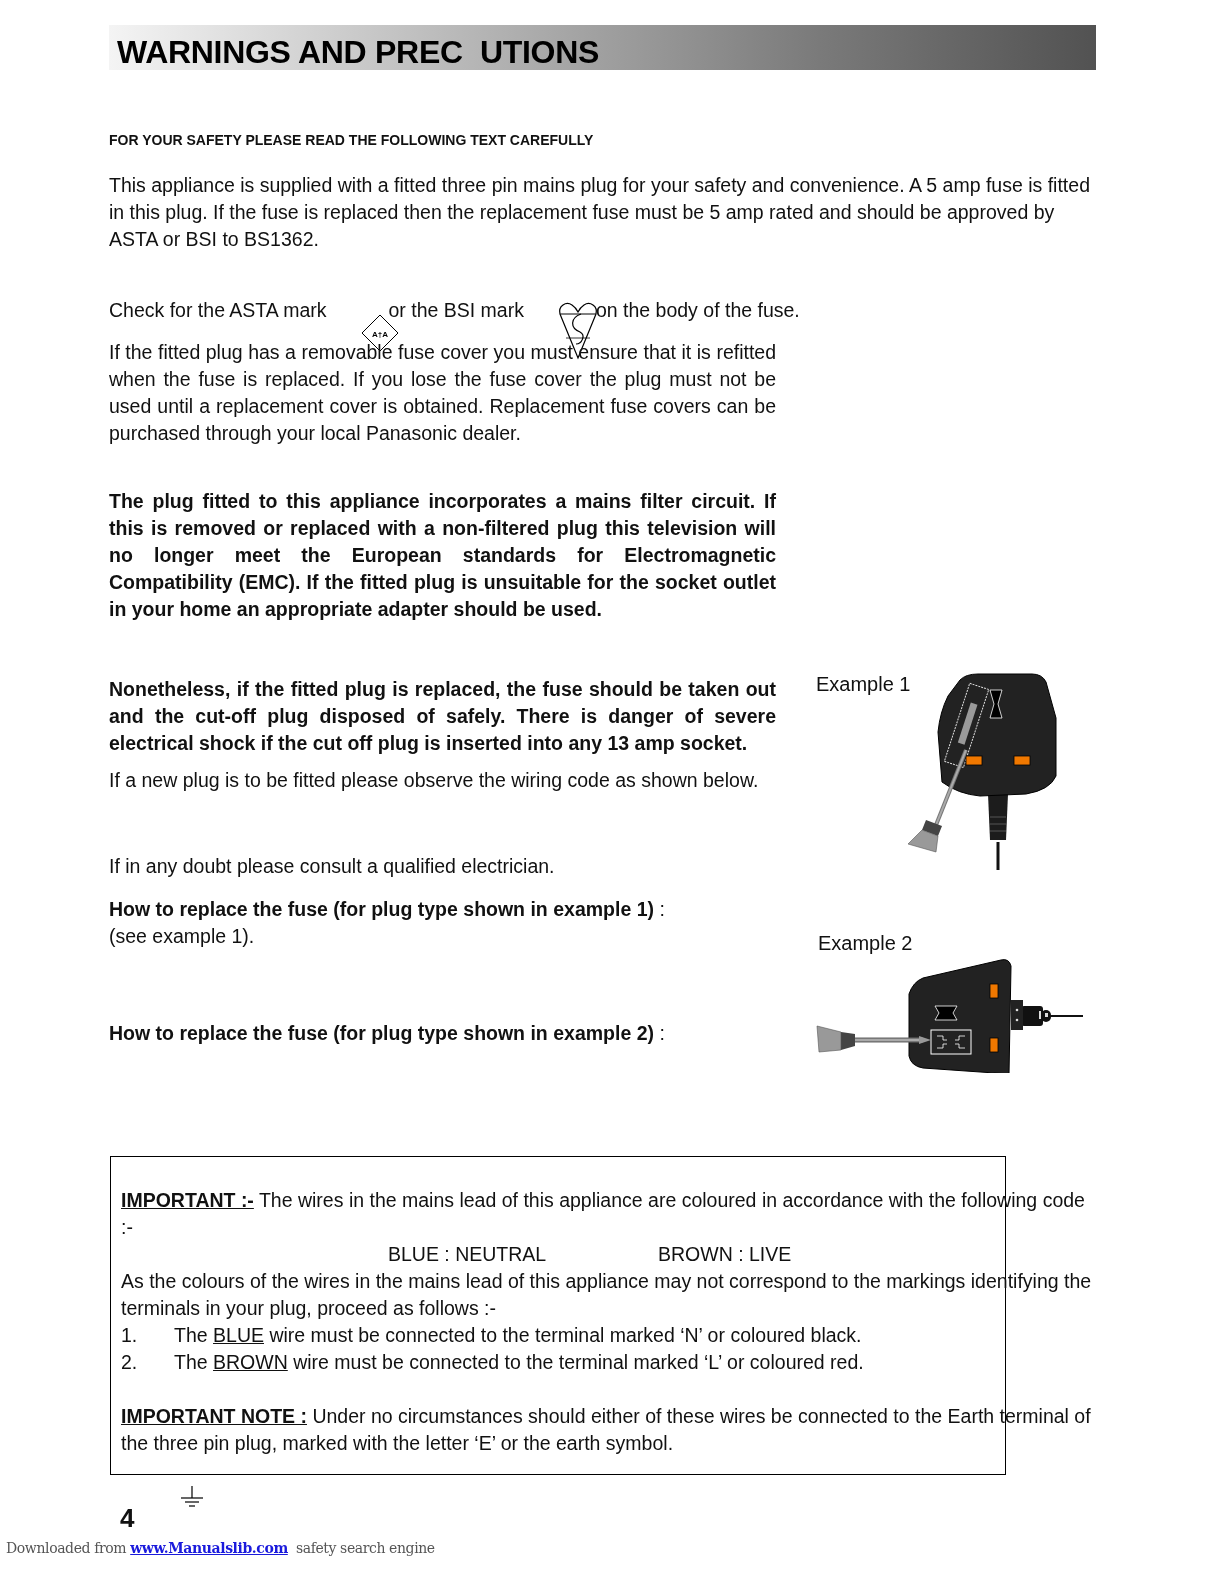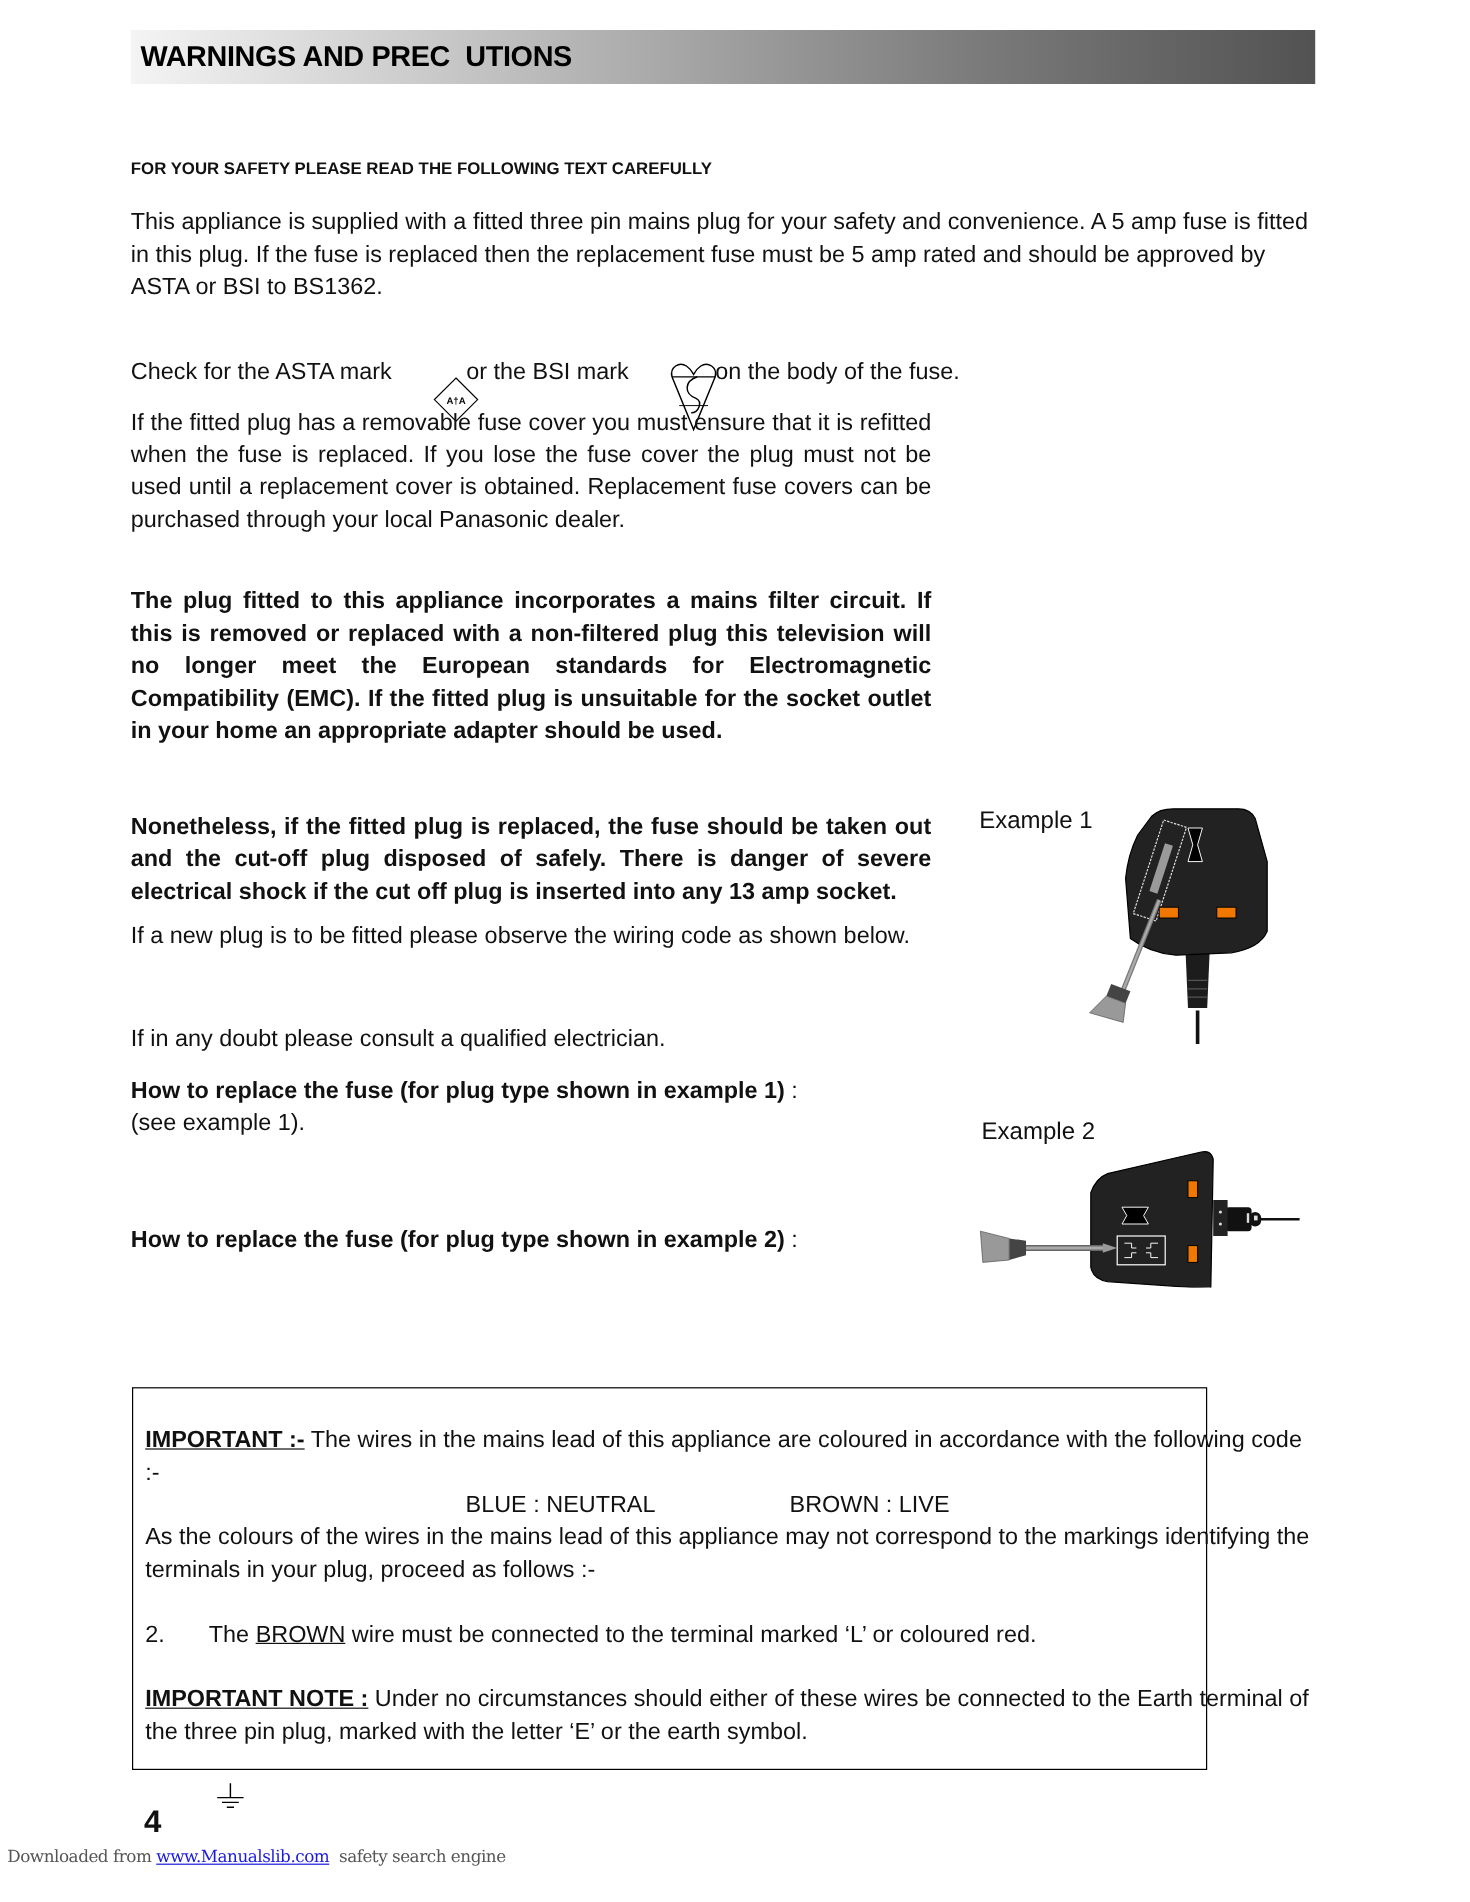--- a/index.html
+++ b/index.html
@@ -6,21 +6,21 @@
   body {
     width: 1225px; height: 1585px; position: relative; overflow: hidden;
     font-family: "Liberation Sans", sans-serif; color: #111;
   }
   .header-bar {
     position: absolute; left: 109px; top: 25px; width: 987px; height: 45px;
     background: linear-gradient(to right, #f4f4f4 0%, #d6d6d6 18%, #a8a8a8 45%, #7a7a7a 72%, #525252 100%);
   }
   .header-title {
     position: absolute; left: 8px; top: 9px;
-    font-size: 24px; font-weight: bold; letter-spacing: -0.3px; color: #000;
+    font-size: 32px; font-weight: bold; letter-spacing: -0.3px; color: #000;
     white-space: pre;
   }
   .abs { position: absolute; }
   .p { font-size: 19.5px; line-height: 27px; }
   .b { font-weight: bold; }
   .just { text-align: justify; }
   .col { left: 109px; width: 667px; }
   .h-safety { left: 109px; top: 132px; font-size: 14px; font-weight: bold; }
   .intro { left: 109px; top: 172px; width: 990px; }
   .checkline { left: 109px; top: 283px; font-size: 19.5px; display: flex; align-items: center; white-space: pre; }
@@ -28,21 +28,21 @@
   .icon-bsi { display: inline-block; width: 44px; height: 60px; margin: -6px 18px 0 10px; }
   .figure-label { font-size: 20px; }
   .important-box {
     position: absolute; left: 110px; top: 1156px; width: 896px; height: 319px;
     border: 1.5px solid #000; box-sizing: border-box;
   }
   .ibox-text { position: absolute; left: 10px; font-size: 19.5px; line-height: 27px; white-space: pre-wrap; }
   .u { text-decoration: underline; }
   .page-num { left: 120px; top: 1503px; font-size: 26px; font-weight: bold; }
   .footer { left: 6px; top: 1540px; font-family: "DejaVu Serif", "Liberation Serif", serif; font-size: 14px; color: #555; letter-spacing: -0.4px; }
-  .footer a { color: #1a1adc; text-decoration: underline; }
+  .footer a { color: #1a1adc; text-decoration: underline; font-weight: bold; }
 </style>
 </head>
 <body>
 
 <div class="header-bar">
   <div class="header-title">WARNINGS AND PREC  UTIONS</div>
 </div>
 
 <div class="abs h-safety">FOR YOUR SAFETY PLEASE READ THE FOLLOWING TEXT CAREFULLY</div>
 <div class="abs p intro">This appliance is supplied with a fitted three pin mains plug for your safety and convenience. A 5 amp fuse is fitted in this plug. If the fuse is replaced then the replacement fuse must be 5 amp rated and should be approved by ASTA or BSI to BS1362.</div>
@@ -140,20 +140,21 @@
     <path d="M26,74 L40,76 L40,88 L26,92 Z" fill="#444"></path>
     <path d="M2,68 L26,74 L26,92 L4,94 Z" fill="#999" stroke="#555" stroke-width="0.6"></path>
   </svg>
 </div>
 
 <div class="important-box">
   <div class="ibox-text" style="top:30px; width:975px;"><span class="b u">IMPORTANT :-</span><span> The wires in the mains lead of this appliance are coloured in accordance with the following code :-</span></div>
   <div class="ibox-text" style="top:84px; left:277px;">BLUE : NEUTRAL</div>
   <div class="ibox-text" style="top:84px; left:547px;">BROWN : LIVE</div>
   <div class="ibox-text" style="top:111px; width:975px;">As the colours of the wires in the mains lead of this appliance may not correspond to the markings identifying the terminals in your plug, proceed as follows :-</div>
+  <div class="ibox-text" style="top:165px;"><span style="display:inline-block;width:53px;">1.</span><span>The </span><span class="u">BLUE</span><span> wire must be connected to the terminal marked ‘N’ or coloured black.</span></div>
   <div class="ibox-text" style="top:192px;"><span style="display:inline-block;width:53px;">2.</span><span>The </span><span class="u">BROWN</span><span> wire must be connected to the terminal marked ‘L’ or coloured red.</span></div>
   <div class="ibox-text" style="top:246px; width:975px;"><span class="b u">IMPORTANT NOTE :</span><span> Under no circumstances should either of these wires be connected to the Earth terminal of the three pin plug, marked with the letter ‘E’ or the earth symbol.</span>
     <span style="display:inline-block; vertical-align:-4px; margin-left:4px;">
       <svg width="26" height="24" viewBox="0 0 26 24">
         <line x1="13" y1="2" x2="13" y2="14" stroke="#000" stroke-width="1.2"></line>
         <line x1="2" y1="14" x2="24" y2="14" stroke="#000" stroke-width="1.2"></line>
         <line x1="6" y1="18" x2="20" y2="18" stroke="#000" stroke-width="1.2"></line>
         <line x1="10" y1="22" x2="16" y2="22" stroke="#000" stroke-width="1.2"></line>
       </svg>
     </span>

